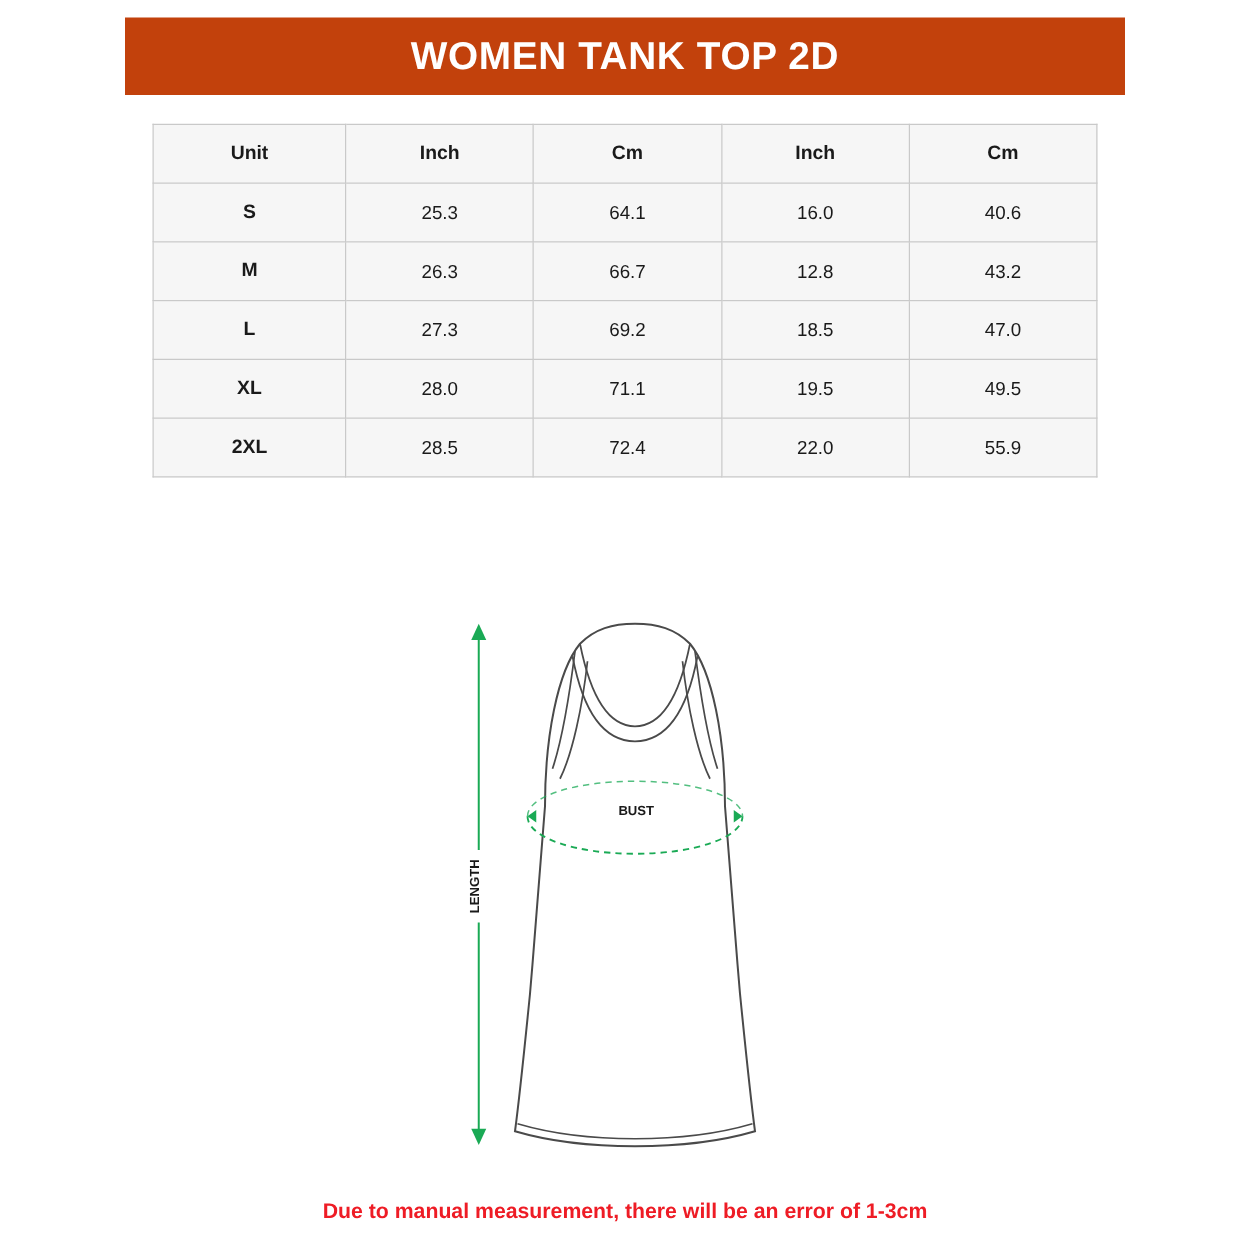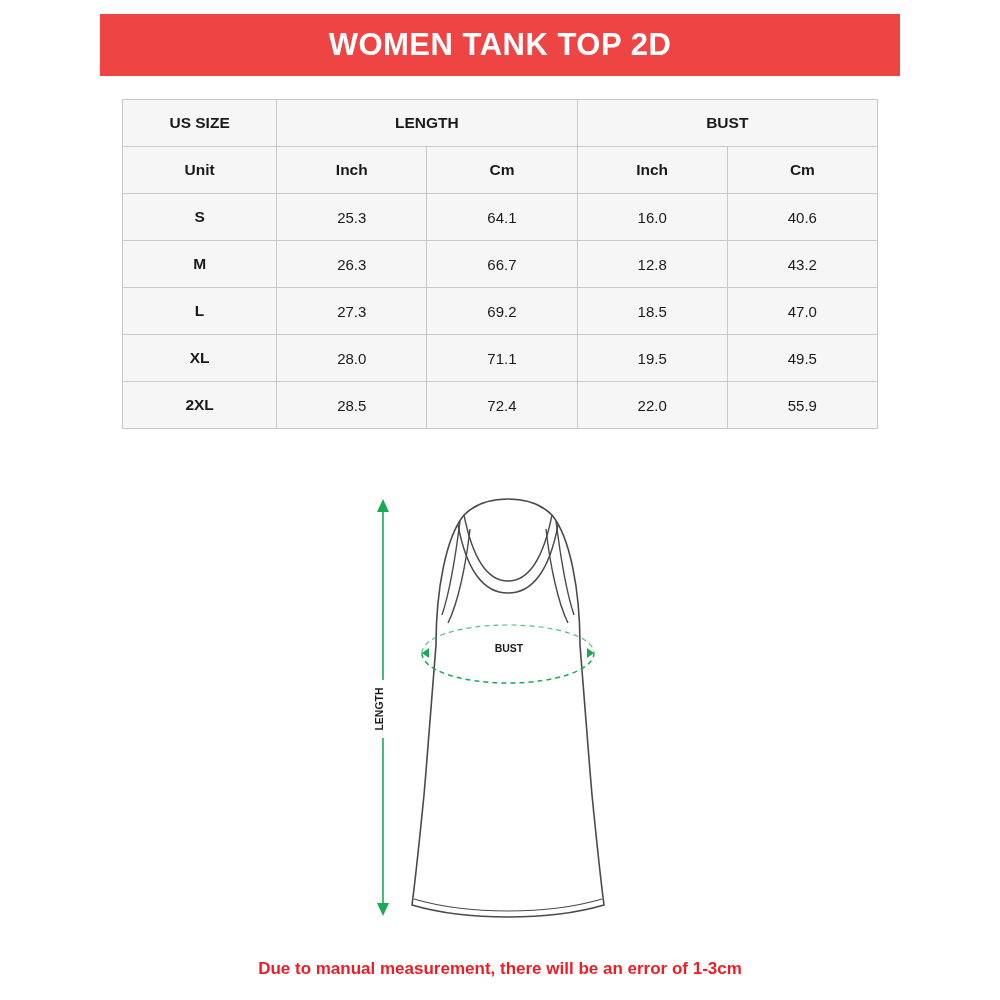--- a/index.html
+++ b/index.html
@@ -16,21 +16,21 @@
     overflow: hidden;
   }
 
   
   #header-banner {
     position: absolute;
     left: 100px;
     top: 14px;
     width: 800px;
     height: 62px;
-    background: #ef4444;
+    background: #c2410c;
     display: flex;
     align-items: center;
     justify-content: center;
   }
   #header-title {
     color: #ffffff;
     font-size: 31px;
     font-weight: bold;
     letter-spacing: 0.5px;
     font-family: "Liberation Sans", sans-serif;
@@ -111,25 +111,20 @@
 <div id="size-table-wrap">
   <table class="size-table">
     <colgroup>
       <col class="c-size">
         <col class="c-val">
         <col class="c-val">
         <col class="c-val">
         <col class="c-val">
     </colgroup>
     <tbody>
-      <tr>
-        <th>US SIZE</th>
-        <th colspan="2">LENGTH</th>
-        <th colspan="2">BUST</th>
-      </tr>
       <tr>
         <th>Unit</th>
         <th>Inch</th>
         <th>Cm</th>
         <th>Inch</th>
         <th>Cm</th>
       </tr>
 
       <tr>
         <td class="sizecell">S</td>

